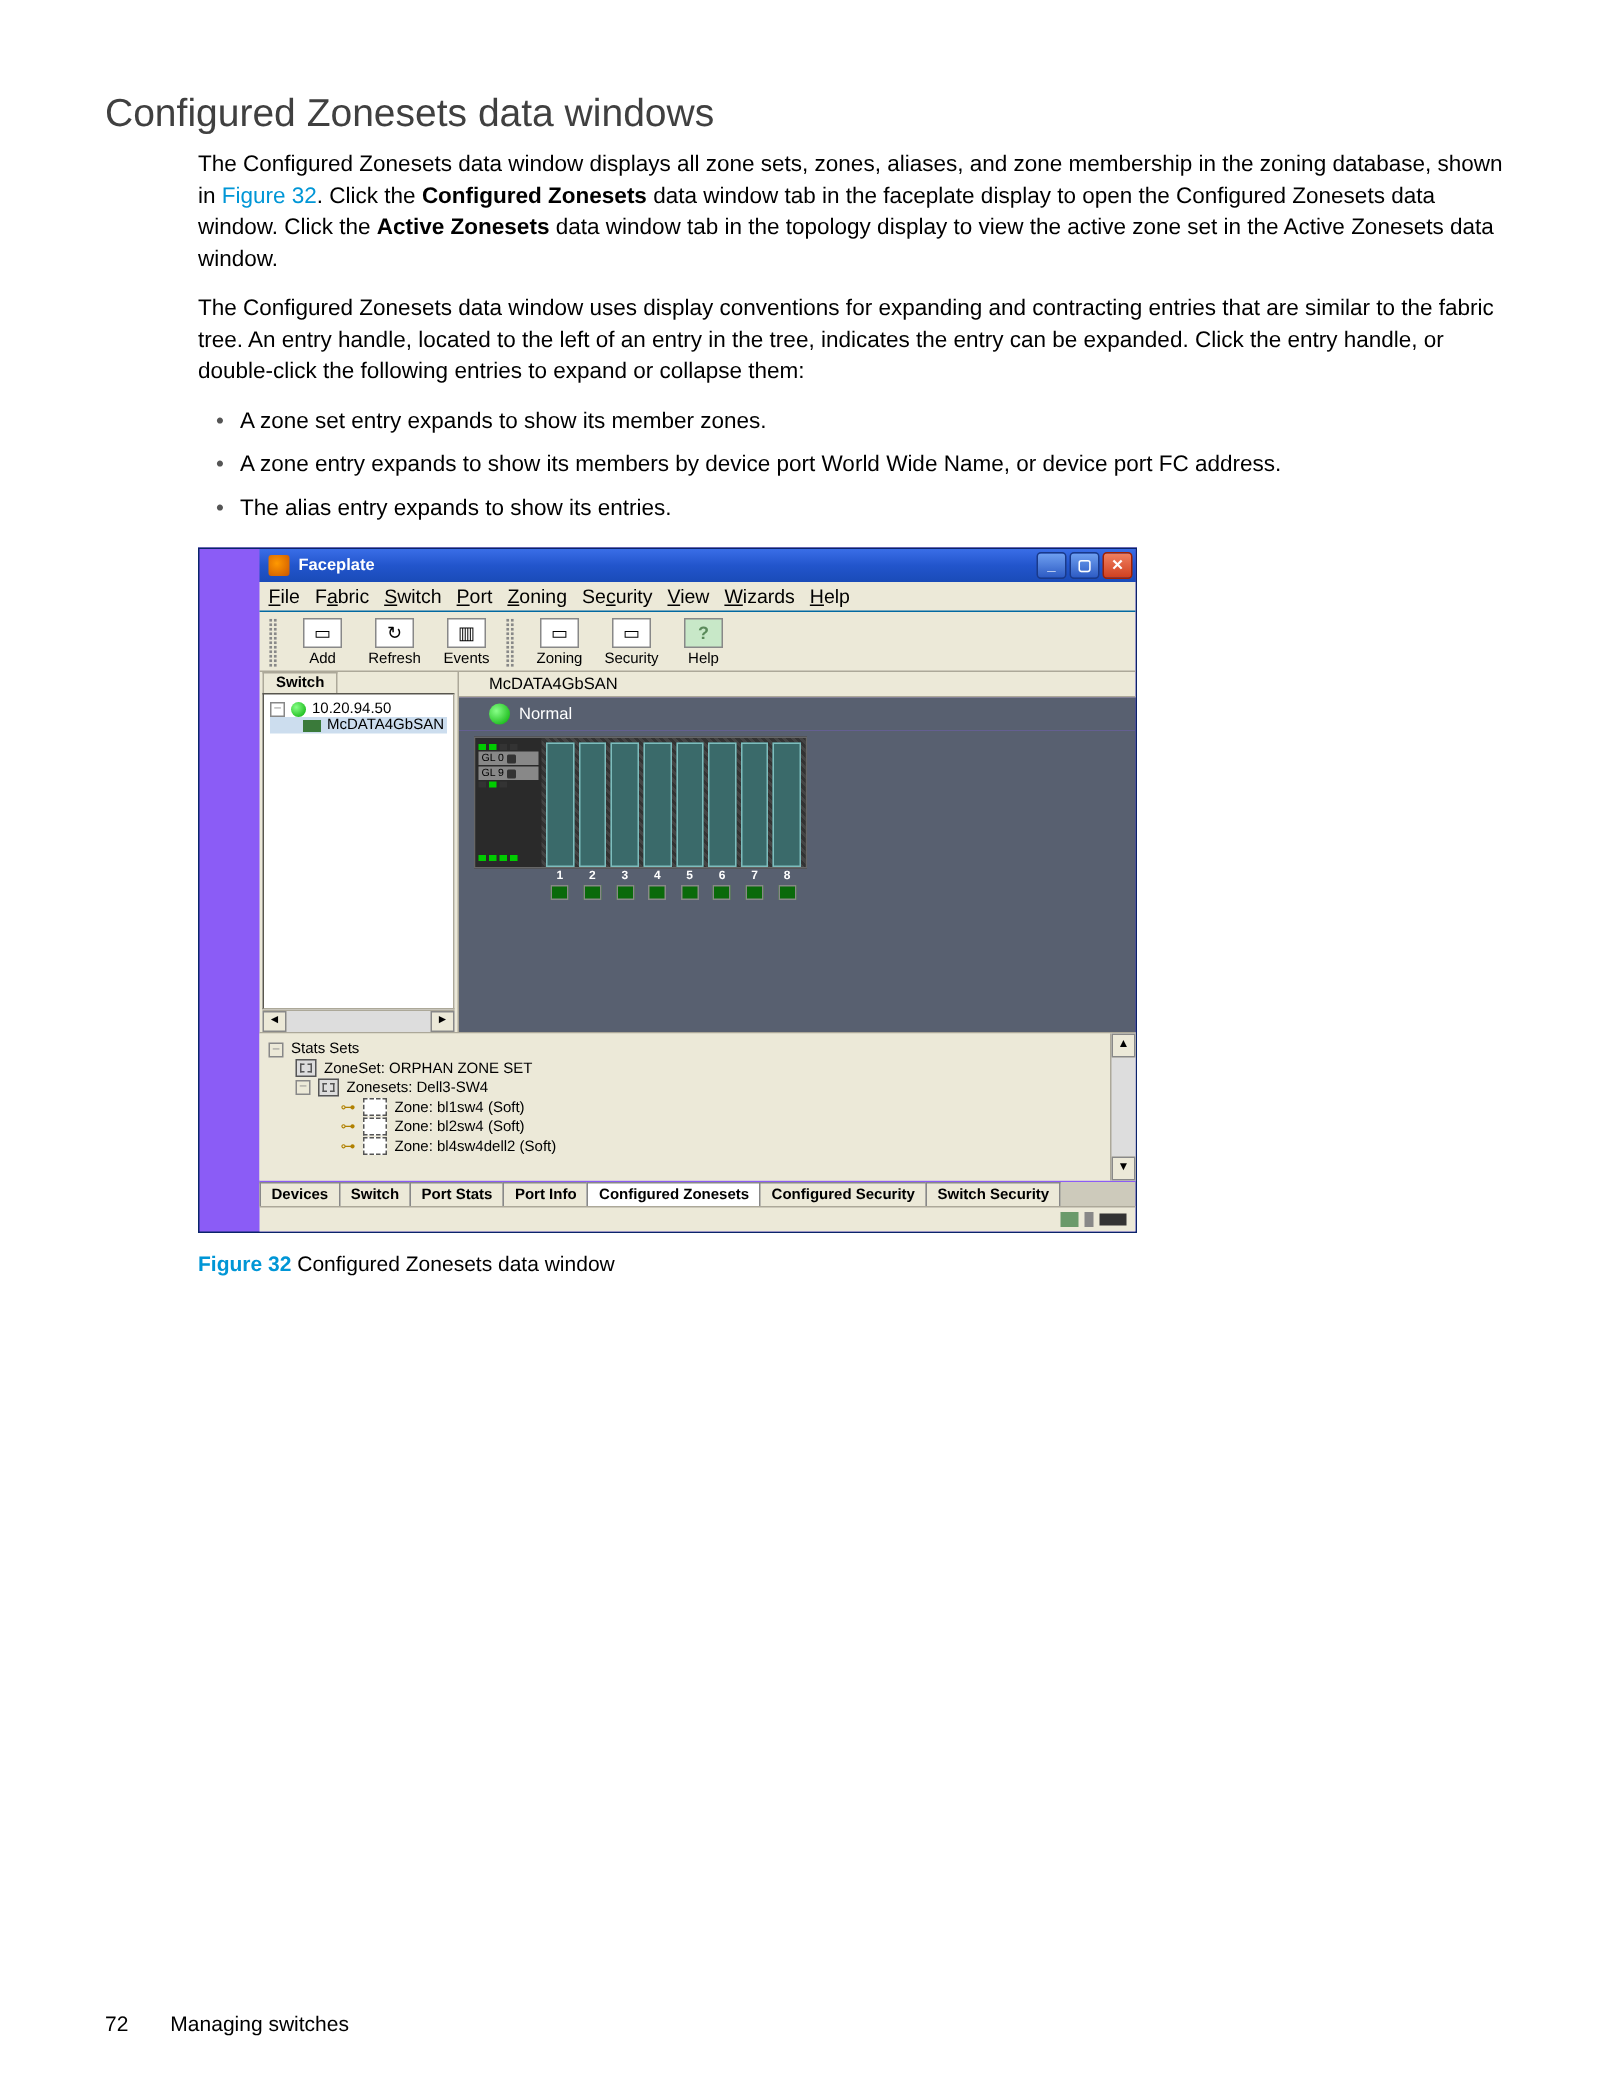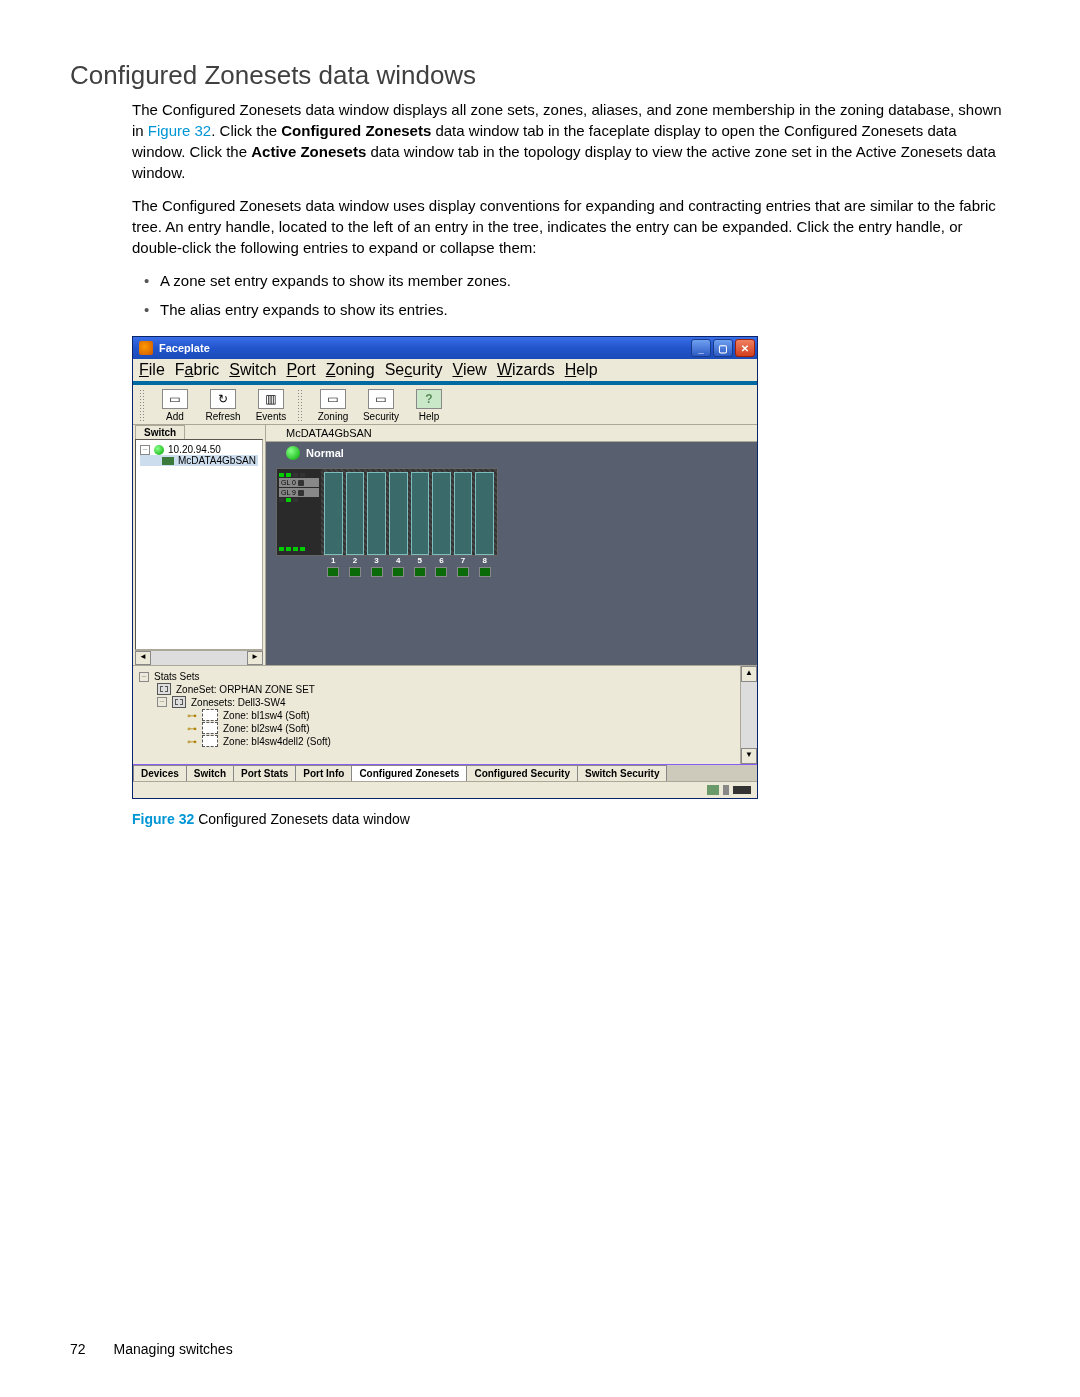--- a/index.html
+++ b/index.html
@@ -42,21 +42,22 @@
   .bold { font-weight: bold; }
 
   
   .app-window {
     margin-left: 62px;
     width: 626px;
     border: 1px solid #0a246a;
     box-sizing: border-box;
     font-family: Tahoma, Arial, sans-serif;
     font-size: 11px;
-    background: #fdba74;
+    background: #8b5cf6;
+    padding-left: 40px;
   }
   .titlebar {
     height: 22px;
     background: linear-gradient(to bottom, #3a6ee7, #2255cc 50%, #1a4bb8);
     display: flex;
     align-items: center;
     padding: 0 2px 0 6px;
     color: #fff;
     font-weight: bold;
   }
@@ -78,22 +79,22 @@
     font-size: 10px;
     display: flex; align-items: center; justify-content: center;
     box-sizing: border-box;
   }
   .win-btn.close { background: linear-gradient(to bottom, #f08060, #d04020); border-color: #a02000;}
   .menubar {
     background: #ece9d8;
     padding: 2px 6px;
     display: flex;
     gap: 10px;
-    font-size: 16px;
-    border-bottom: 4px solid #0369a1;
+    font-size: 13px;
+    border-bottom: 1px solid #0369a1;
   }
   .menubar span { cursor: default; }
   .menubar .u { text-decoration: underline; }
   .toolbar {
     background: #ece9d8;
     padding: 4px 6px 2px 6px;
     display: flex;
     gap: 4px;
     border-bottom: 1px solid #aca899;
   }
@@ -162,21 +163,21 @@
   .right-header {
     background:#ece9d8;
     padding:2px 6px 2px 20px;
     font-size:11px;
     border-bottom:1px solid #aca899;
   }
   .status-row {
     background:#586070;
     padding:4px 20px;
     display:flex;align-items:center;gap:6px;
-    color:#fff;font-weight:bold;font-size:11px;
+    color:#fff;font-weight:normal;font-size:11px;
   }
   .switch-graphic {
     background:#586070;
     flex:1;
     padding: 4px 0 0 10px;
     position:relative;
   }
   .chassis {
     width: 220px; height: 86px;
     background:#2a2a2a;
@@ -289,20 +290,21 @@
 <div class="page">
   <h2 class="section-title">Configured Zonesets data windows</h2>
 
   <div class="body-text">
     <p>
       <span>The Configured Zonesets data window displays all zone sets, zones, aliases, and zone membership in the zoning database, shown in </span><span class="link">Figure 32</span><span>. Click the </span><span class="bold">Configured Zonesets</span><span> data window tab in the faceplate display to open the Configured Zonesets data window. Click the </span><span class="bold">Active Zonesets</span><span> data window tab in the topology display to view the active zone set in the Active Zonesets data window.</span>
     </p>
     <p>The Configured Zonesets data window uses display conventions for expanding and contracting entries that are similar to the fabric tree. An entry handle, located to the left of an entry in the tree, indicates the entry can be expanded. Click the entry handle, or double-click the following entries to expand or collapse them:</p>
     <ul>
       <li>A zone set entry expands to show its member zones.</li>
+      <li>A zone entry expands to show its members by device port World Wide Name, or device port FC address.</li>
       <li>The alias entry expands to show its entries.</li>
     </ul>
   </div>
 
   <div class="app-window">
     <div class="titlebar">
       <div class="app-icon"></div>
       <div class="title-text">Faceplate</div>
       <div class="win-buttons">
         <div class="win-btn">_</div>

